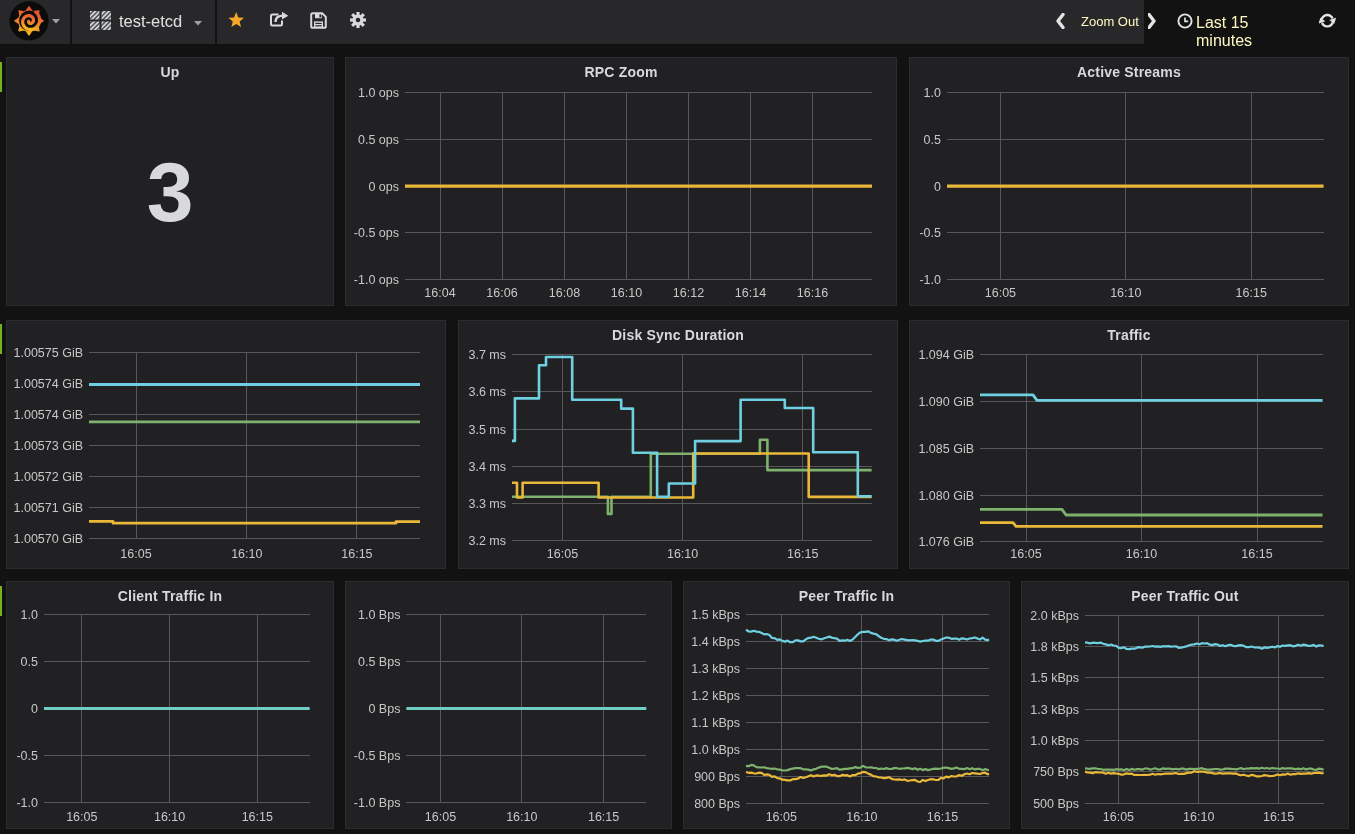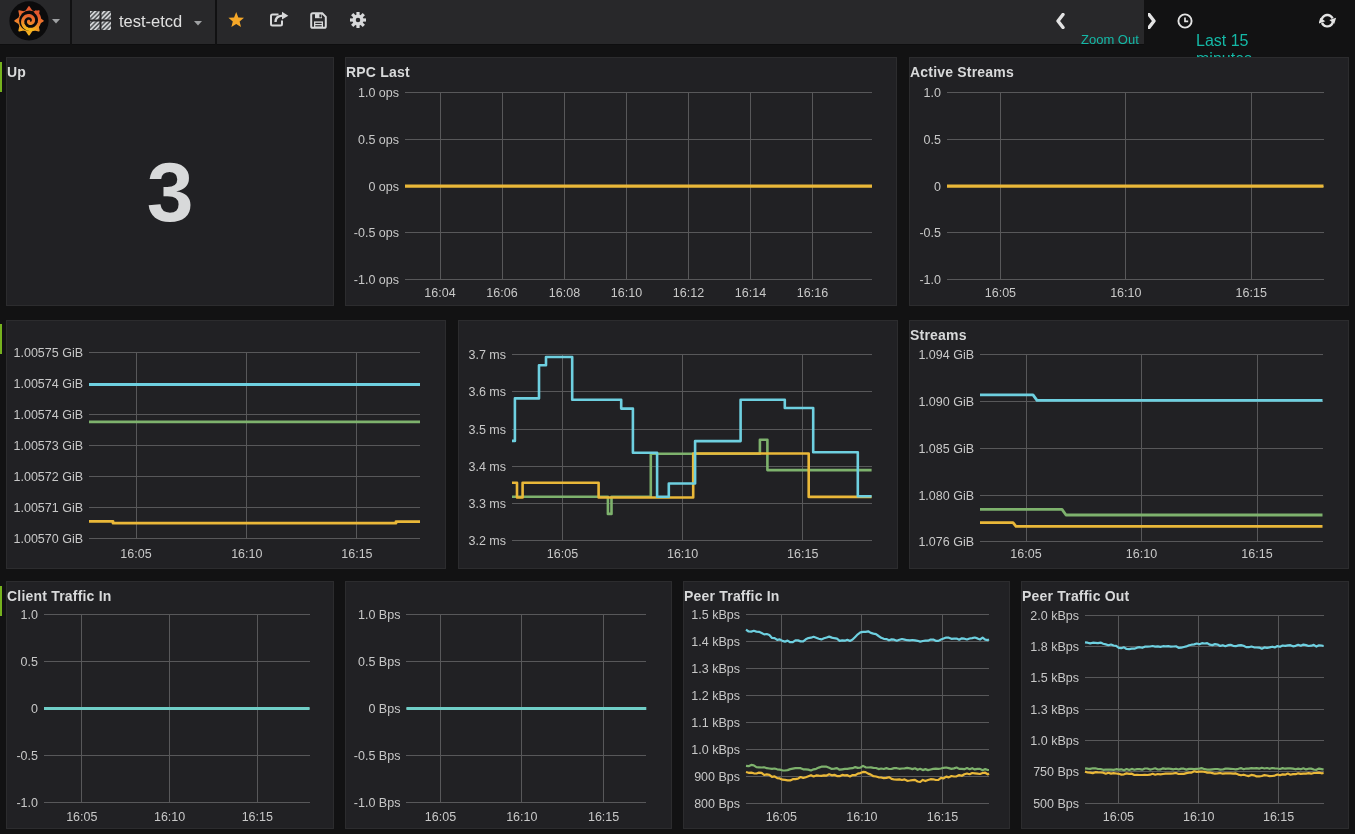--- a/index.html
+++ b/index.html
@@ -1,21 +1,21 @@
 <!DOCTYPE html>
 <html><head><meta charset="utf-8"><style>
 *{margin:0;padding:0;box-sizing:border-box}
 body{width:1355px;height:834px;background:#121213;font-family:"Liberation Sans",sans-serif;overflow:hidden}
 #root{position:relative;width:1355px;height:834px}
 #nav{position:absolute;left:0;top:0;width:1144px;height:45px;background:#28282a;border-bottom:1px solid #0e0e0f}
 .sep{position:absolute;top:0;width:2px;height:45px;background:#111112}
 .panel{position:absolute;background:#212124;border:1px solid #2c2c2e}
-.ptitle{position:absolute;top:6px;left:0;right:0;text-align:left;font-size:14px;font-weight:bold;color:#d8d9da;letter-spacing:.2px}
+.ptitle{position:absolute;top:6px;left:0;right:0;text-align:center;font-size:14px;font-weight:bold;color:#d8d9da;letter-spacing:.2px}
 .strip{position:absolute;left:0;width:2px;height:30px;background:#76b21e}
-.navtxt{position:absolute;color:#14b8a6;font-size:13px;top:32px}
+.navtxt{position:absolute;color:#fef9c3;font-size:13px;top:14px}
 </style></head><body>
 <div id="root">
     <div id="nav">
       <svg width="42" height="42" viewBox="0 0 42 42" style="position:absolute;left:8px;top:-0.5px">
 <defs>
           <linearGradient id="lg" x1="0.2" y1="0" x2="0" y2="1">
 <stop offset="0" stop-color="#e4572e"></stop>
             <stop offset="0.5" stop-color="#ee7d2c"></stop>
             <stop offset="1" stop-color="#f5c419"></stop>
 </linearGradient>
@@ -125,21 +125,21 @@
           <text x="53.0" y="225.9" text-anchor="end">-1.0 ops</text>
           <text x="94.0" y="238.5" text-anchor="middle">16:04</text>
           <text x="156.0" y="238.5" text-anchor="middle">16:06</text>
           <text x="218.5" y="238.5" text-anchor="middle">16:08</text>
           <text x="280.5" y="238.5" text-anchor="middle">16:10</text>
           <text x="342.5" y="238.5" text-anchor="middle">16:12</text>
           <text x="404.5" y="238.5" text-anchor="middle">16:14</text>
           <text x="466.5" y="238.5" text-anchor="middle">16:16</text>
         </g>
       </svg>
-      <div class="ptitle">RPC Last</div>
+      <div class="ptitle">RPC Zoom</div>
     </div>
     <div class="panel" style="left:909px;top:57px;width:440px;height:249px">
       <svg width="438" height="247" style="position:absolute;left:0;top:0">
         <g shape-rendering="crispEdges" stroke="#58585a" stroke-width="1">
           <line x1="37.0" y1="34.7" x2="413.5" y2="34.7"></line>
           <line x1="37.0" y1="81.4" x2="413.5" y2="81.4"></line>
           <line x1="37.0" y1="128.1" x2="413.5" y2="128.1"></line>
           <line x1="37.0" y1="174.7" x2="413.5" y2="174.7"></line>
           <line x1="37.0" y1="221.4" x2="413.5" y2="221.4"></line>
           <line x1="90.4" y1="34.7" x2="90.4" y2="221.4"></line>
@@ -212,20 +212,21 @@
           <text x="47.0" y="75.4" text-anchor="end">3.6 ms</text>
           <text x="47.0" y="112.5" text-anchor="end">3.5 ms</text>
           <text x="47.0" y="149.6" text-anchor="end">3.4 ms</text>
           <text x="47.0" y="186.7" text-anchor="end">3.3 ms</text>
           <text x="47.0" y="223.8" text-anchor="end">3.2 ms</text>
           <text x="103.5" y="236.5" text-anchor="middle">16:05</text>
           <text x="223.6" y="236.5" text-anchor="middle">16:10</text>
           <text x="343.7" y="236.5" text-anchor="middle">16:15</text>
         </g>
       </svg>
+      <div class="ptitle">Disk Sync Duration</div>
     </div>
     <div class="panel" style="left:909px;top:320px;width:440px;height:249px">
       <svg width="438" height="247" style="position:absolute;left:0;top:0">
         <g shape-rendering="crispEdges" stroke="#58585a" stroke-width="1">
           <line x1="70.0" y1="33.3" x2="412.5" y2="33.3"></line>
           <line x1="70.0" y1="80.2" x2="412.5" y2="80.2"></line>
           <line x1="70.0" y1="127.1" x2="412.5" y2="127.1"></line>
           <line x1="70.0" y1="174.0" x2="412.5" y2="174.0"></line>
           <line x1="70.0" y1="220.9" x2="412.5" y2="220.9"></line>
           <line x1="116.0" y1="33.3" x2="116.0" y2="220.9"></line>
@@ -239,21 +240,21 @@
           <text x="64.0" y="37.8" text-anchor="end">1.094 GiB</text>
           <text x="64.0" y="84.7" text-anchor="end">1.090 GiB</text>
           <text x="64.0" y="131.6" text-anchor="end">1.085 GiB</text>
           <text x="64.0" y="178.5" text-anchor="end">1.080 GiB</text>
           <text x="64.0" y="225.4" text-anchor="end">1.076 GiB</text>
           <text x="116.0" y="236.5" text-anchor="middle">16:05</text>
           <text x="231.5" y="236.5" text-anchor="middle">16:10</text>
           <text x="347.0" y="236.5" text-anchor="middle">16:15</text>
         </g>
       </svg>
-      <div class="ptitle">Streams</div>
+      <div class="ptitle">Traffic</div>
     </div>
     <div class="panel" style="left:6px;top:581px;width:328px;height:248px">
       <svg width="326" height="246" style="position:absolute;left:0;top:0">
         <g shape-rendering="crispEdges" stroke="#58585a" stroke-width="1">
           <line x1="37.0" y1="32.1" x2="302.6" y2="32.1"></line>
           <line x1="37.0" y1="79.3" x2="302.6" y2="79.3"></line>
           <line x1="37.0" y1="126.5" x2="302.6" y2="126.5"></line>
           <line x1="37.0" y1="173.6" x2="302.6" y2="173.6"></line>
           <line x1="37.0" y1="220.8" x2="302.6" y2="220.8"></line>
           <line x1="74.8" y1="32.1" x2="74.8" y2="220.8"></line>

